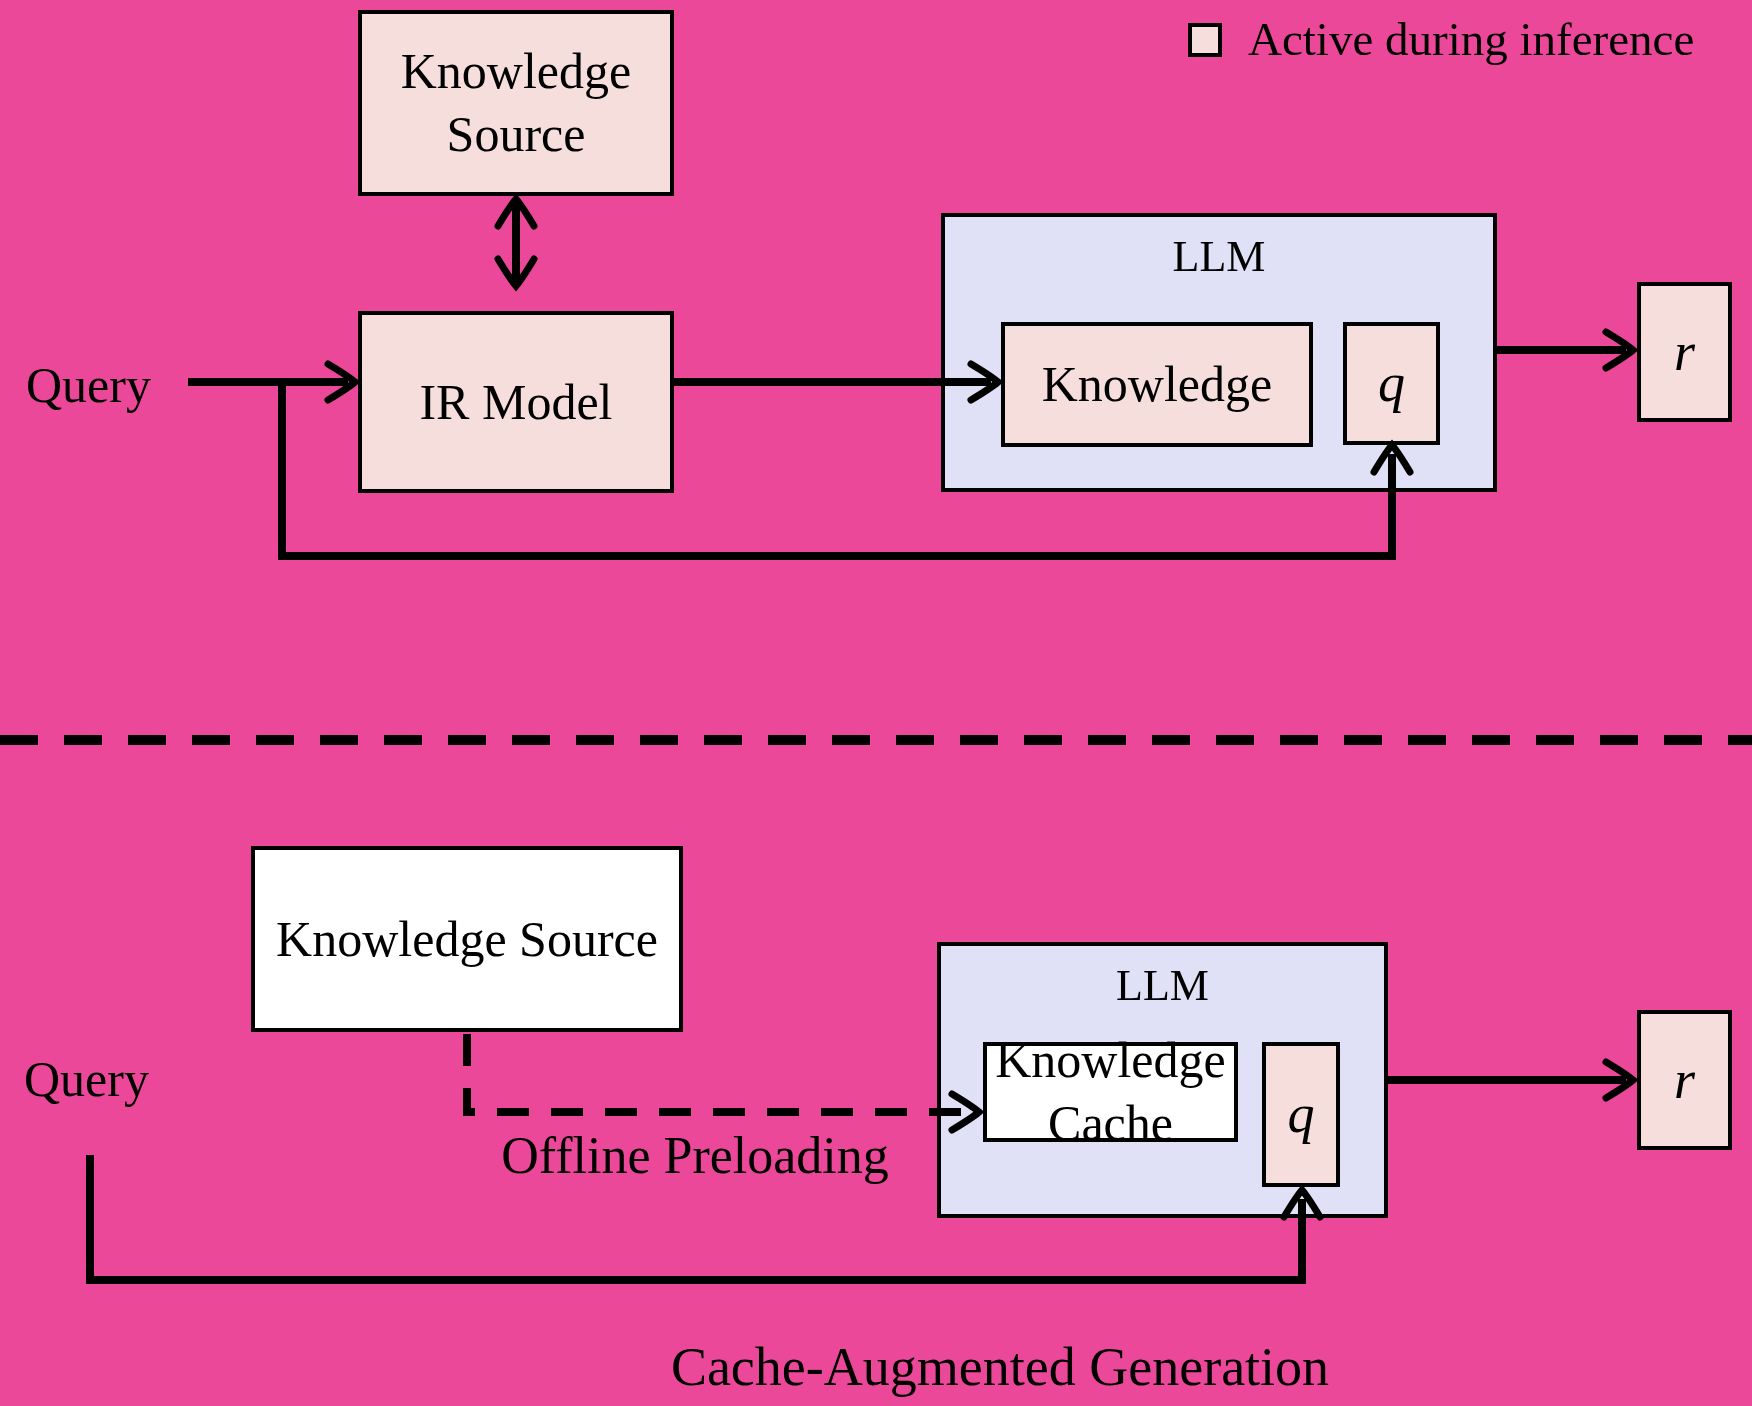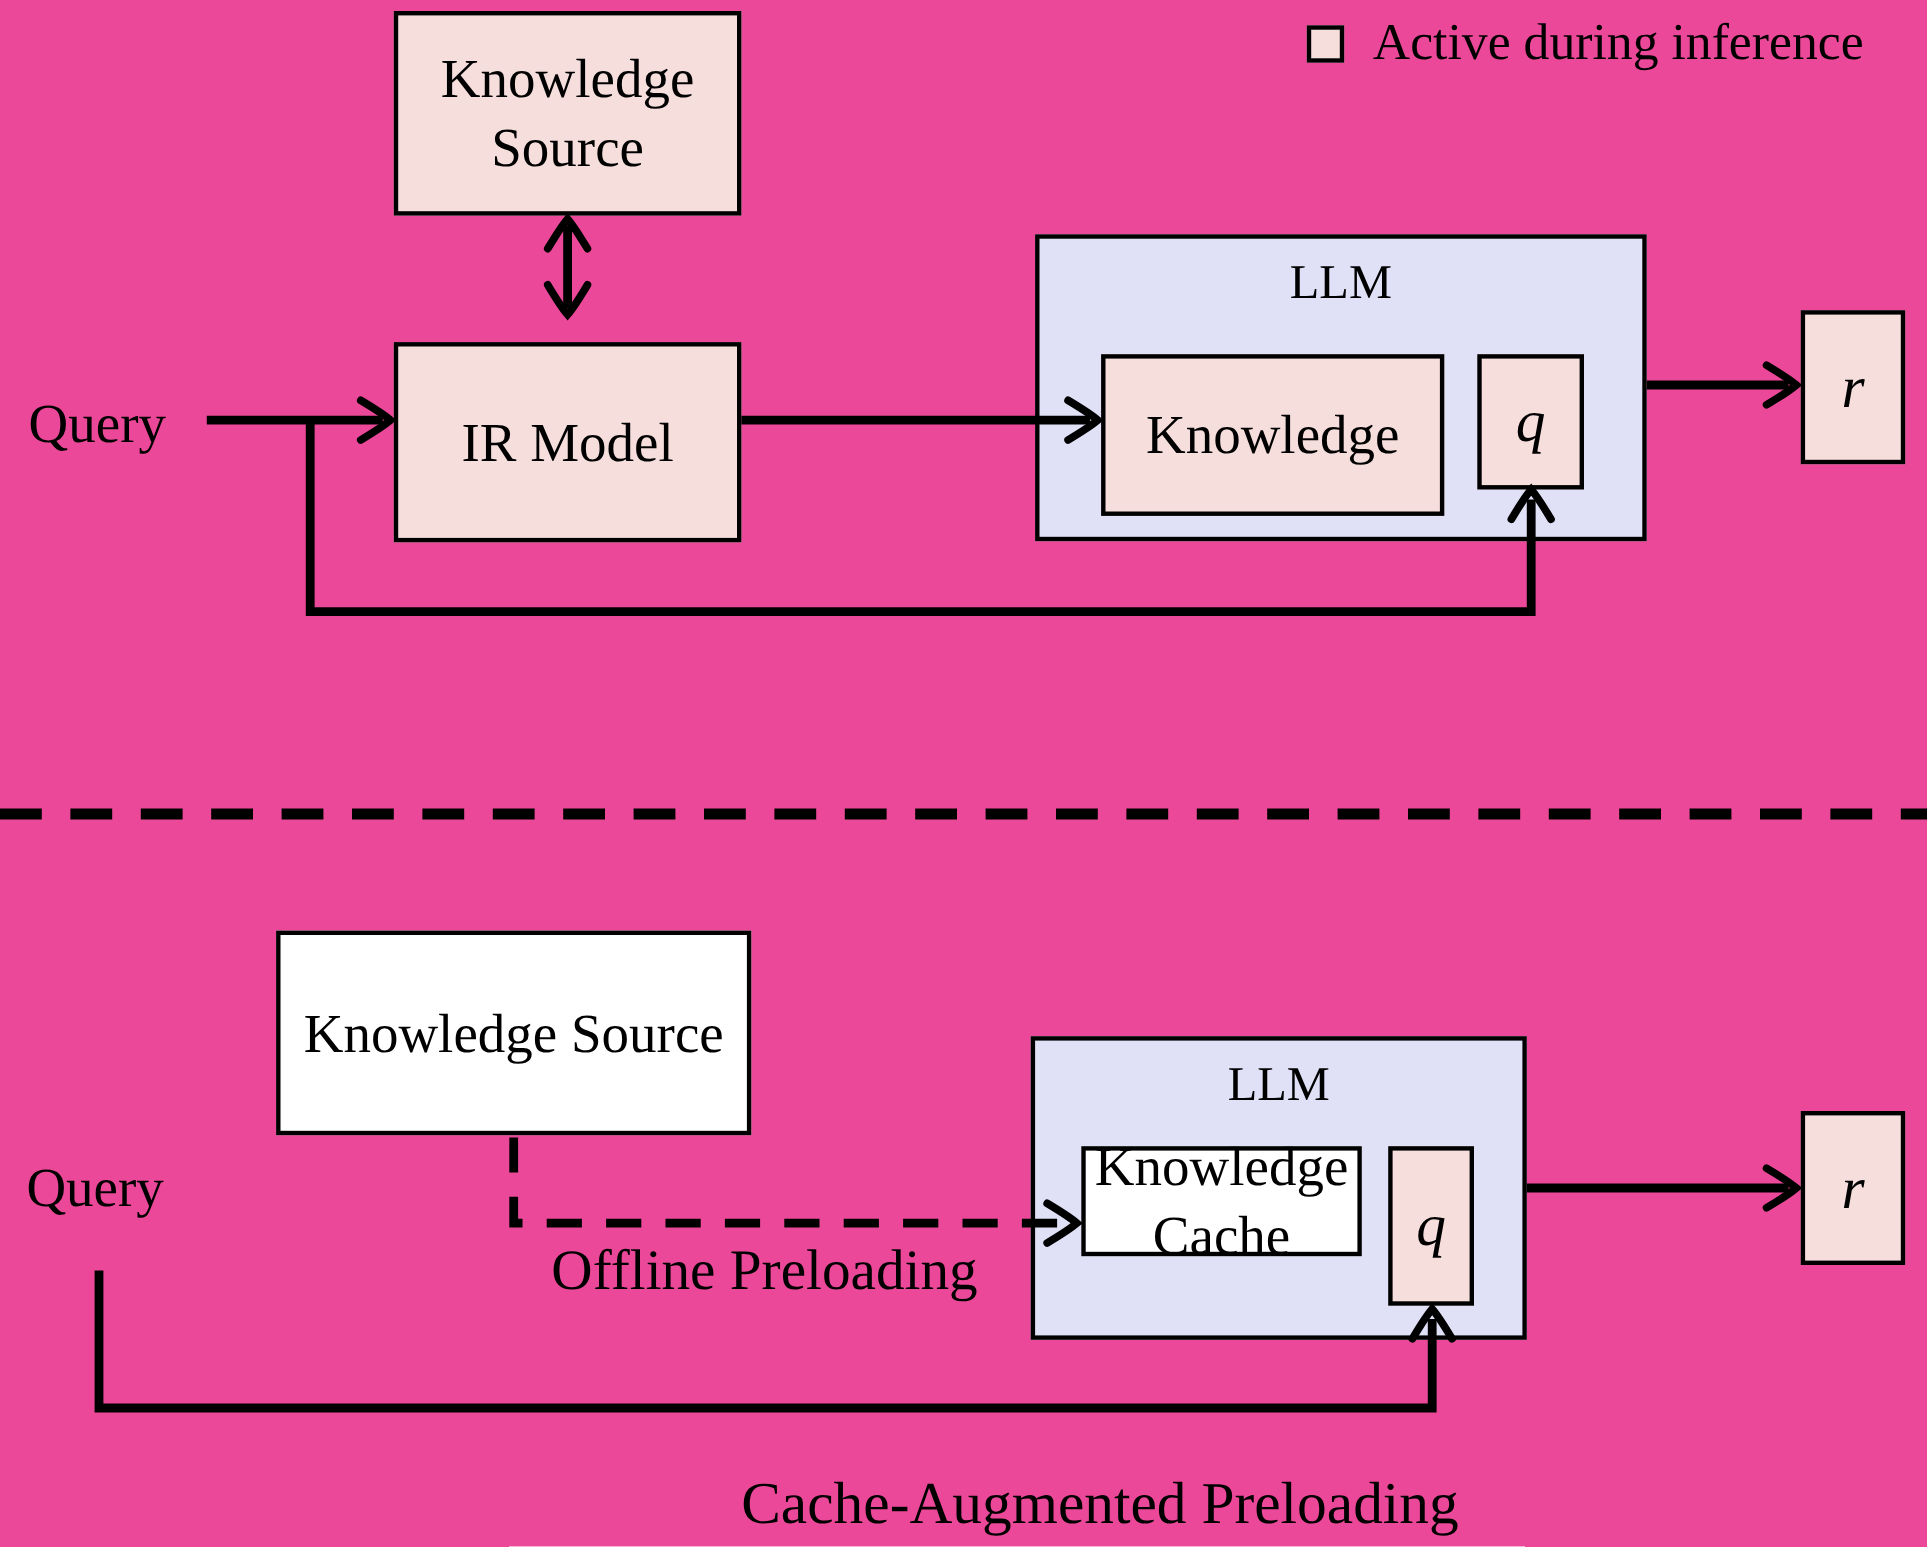--- a/index.html
+++ b/index.html
@@ -62,21 +62,21 @@
   </div>
 
   <div class="box active" style="left:358px;top:289px;width:316px;height:182px;margin-top:22px;">
     <span>IR Model</span>
   </div>
 
   <div class="box llm" style="left:941px;top:213px;width:556px;height:279px;">
     <span class="llm-title">LLM</span>
   </div>
 
-  <div class="box active" style="left:1001px;top:322px;width:312px;height:147px;">
+  <div class="box active" style="left:1001px;top:322px;width:312px;height:125px;">
     <span>Knowledge</span>
   </div>
 
   <div class="box active token" style="left:1343px;top:322px;width:97px;height:123px;">
     <span>q</span>
   </div>
 
   <div class="box active token" style="left:1637px;top:282px;width:95px;height:140px;">
     <span>r</span>
   </div>
@@ -104,21 +104,21 @@
   </div>
 
   <div class="box active token" style="left:1637px;top:1010px;width:95px;height:140px;">
     <span>r</span>
   </div>
 
   <div class="floating-label" style="left:24px;top:1050px;">Query</div>
 
   <div class="floating-label" style="left:695px;top:1126px;transform:translateX(-50%);font-size:52px;">Offline Preloading</div>
 
-  <div class="section-title" style="left:1000px;top:1336px;">Cache-Augmented Preloading</div>
+  <div class="section-title" style="left:1000px;top:1336px;">Cache-Augmented Generation</div>
 
   <svg class="wires" width="1752" height="1406" viewBox="0 0 1752 1406">
 
     <line class="divider" x1="0" y1="740" x2="1752" y2="740"></line>
 
     <line class="wire" x1="516" y1="205" x2="516" y2="280"></line>
     <path class="head" d="M 498 226 Q 510 206 516 199 Q 522 206 534 226"></path>
     <path class="head" d="M 498 259 Q 510 279 516 286 Q 522 279 534 259"></path>
 
     <line class="wire" x1="188" y1="382" x2="348" y2="382"></line>

